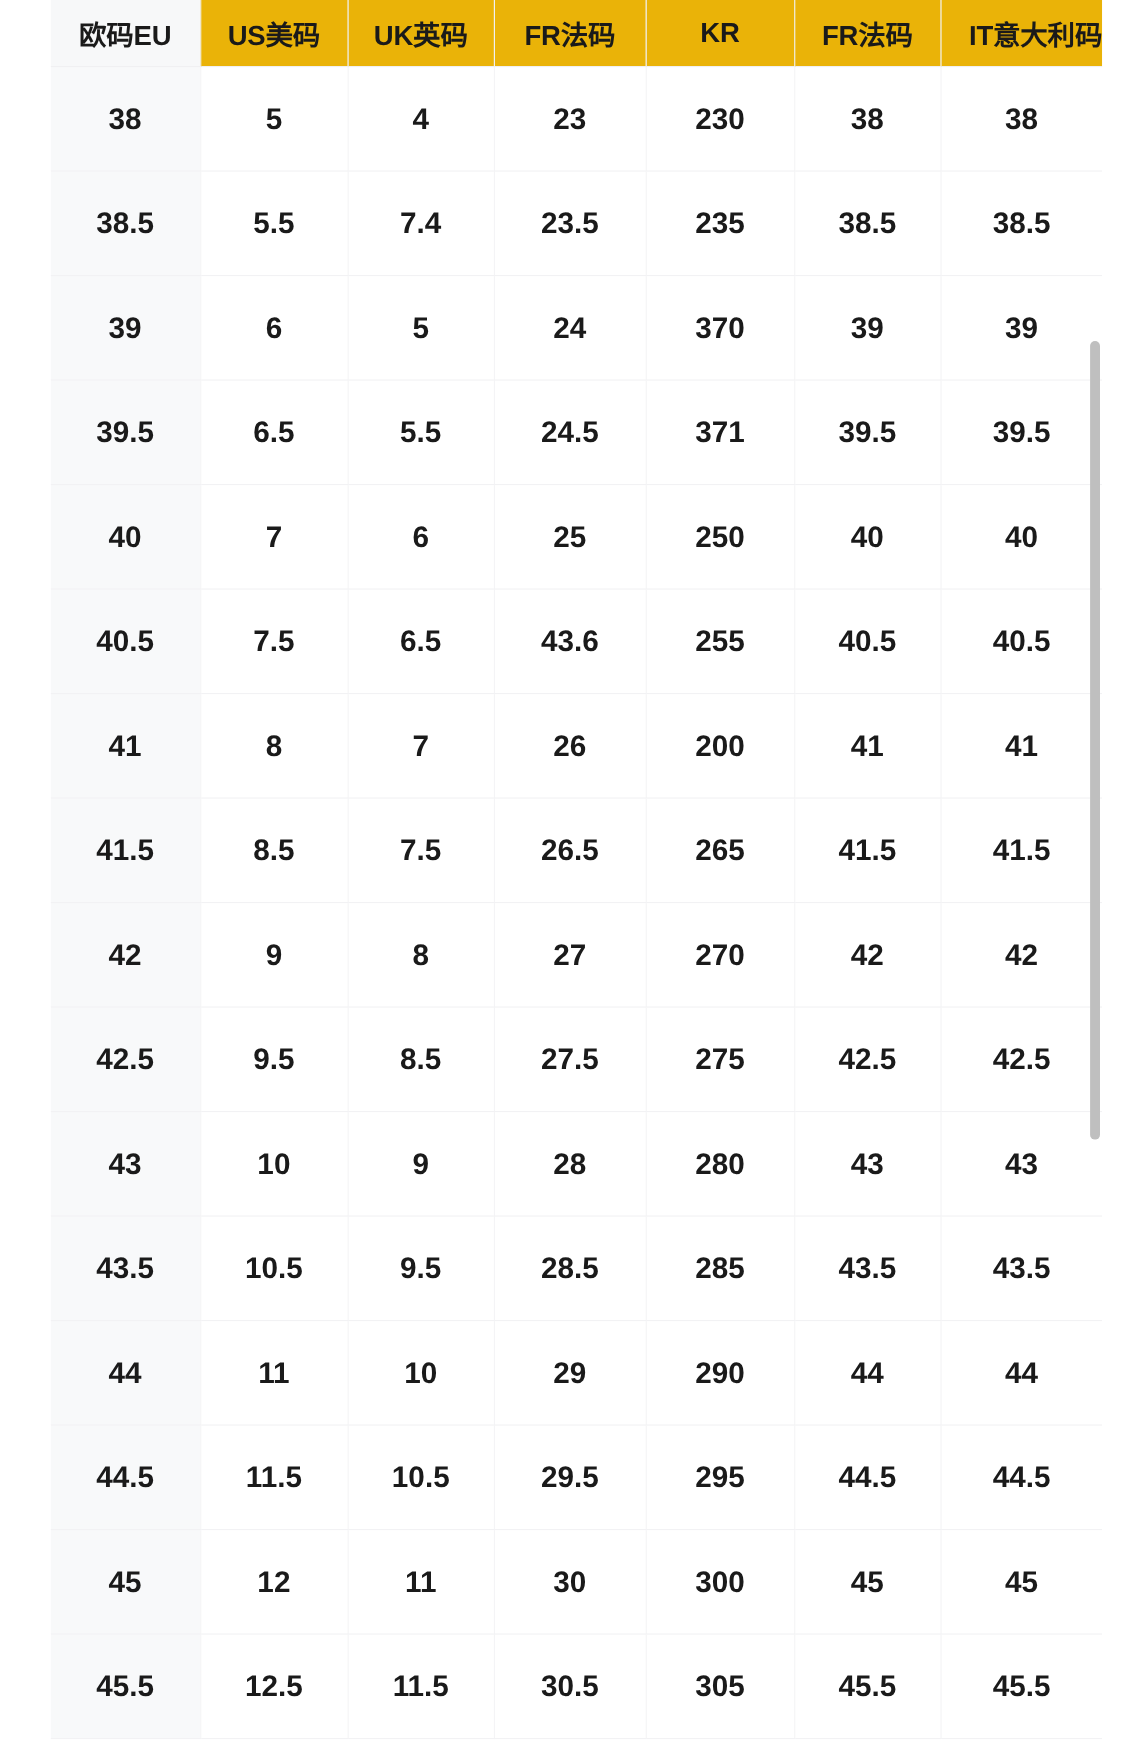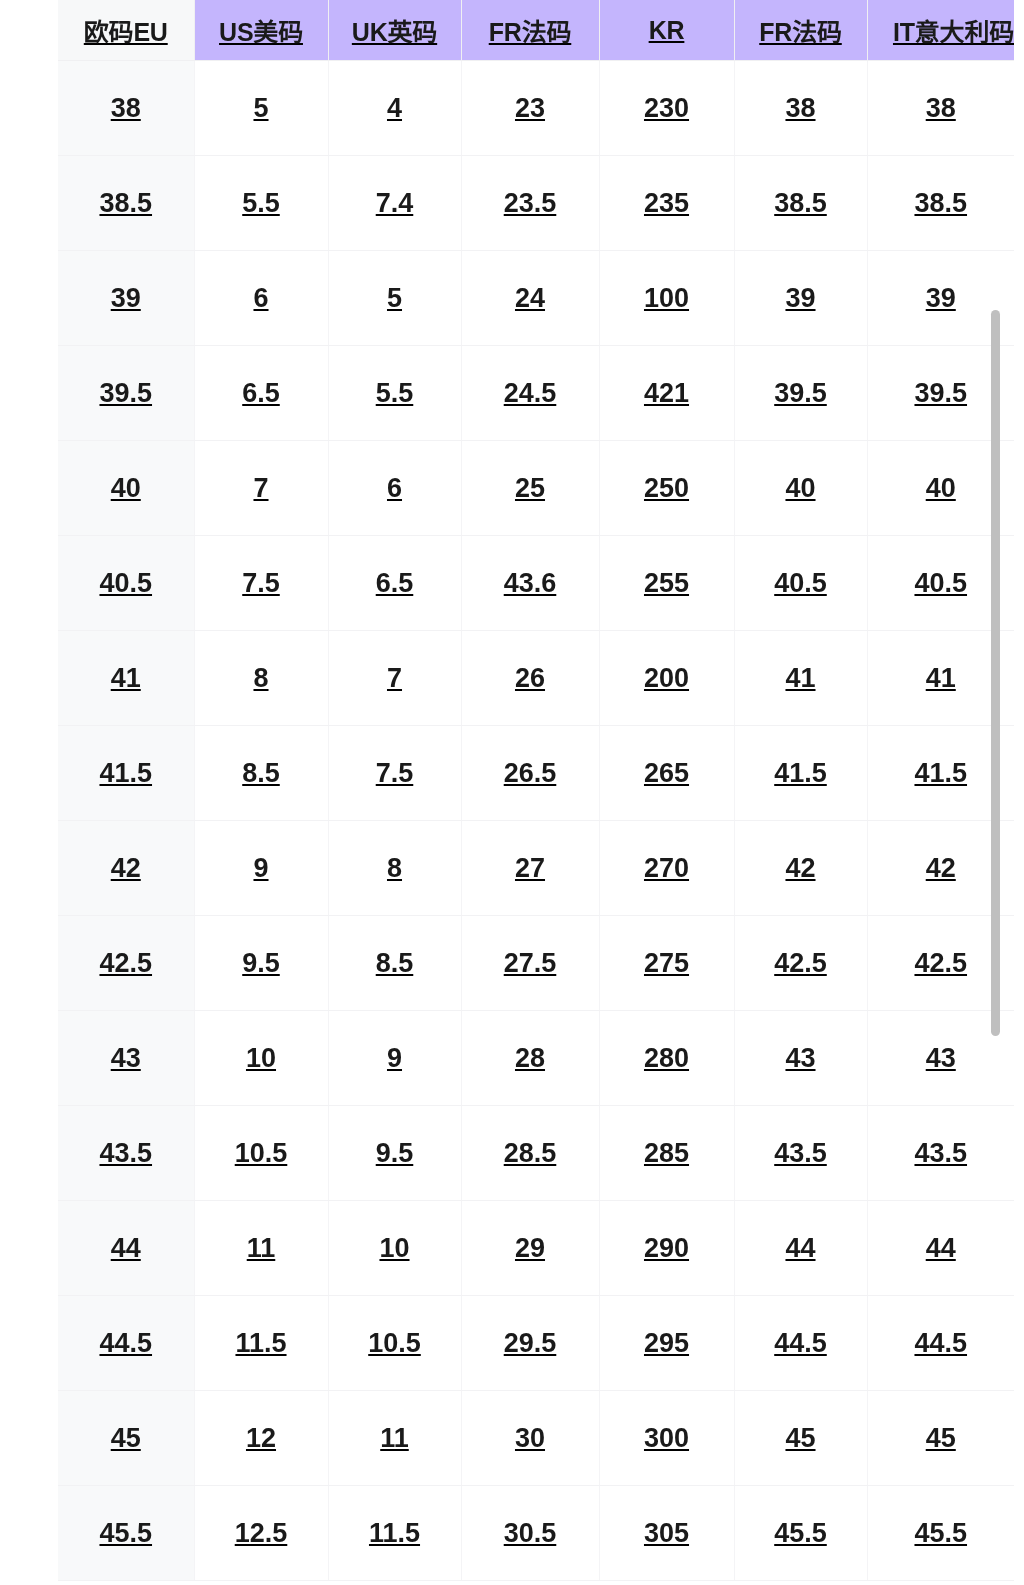--- a/index.html
+++ b/index.html
@@ -21,27 +21,26 @@
     position: relative;
     width: 1024px;
     height: 1585px;
     background: #ffffff;
     overflow: hidden;
   }
 
   
   #table-scroll {
     position: absolute;
-    left: 58px;
+    left: 46px;
     top: 0;
     width: 956px;
     height: 1585px;
     overflow: hidden;
     background: #ffffff;
-    text-decoration: underline;
   }
 
   table.size-table {
     border-collapse: collapse;
     table-layout: fixed;
     width: 956px;
     background: #ffffff;
   }
 
   
@@ -55,21 +54,21 @@
 
   thead th {
     height: 60px;
     padding: 0;
     margin: 0;
     font-size: 25px;
     font-weight: 700;
     color: #1a1a1a;
     text-align: center;
     vertical-align: middle;
-    background: #c4b5fd;
+    background: #eab308;
     border-right: 1px solid #f0f0f2;
     border-bottom: 1px solid #f0f0f2;
     letter-spacing: -0.2px;
     white-space: nowrap;
   }
   thead th:last-child { border-right: none; text-align: right; }
 
   
   thead th.sticky-col { background: #f7f8f9; }
 
@@ -162,30 +161,30 @@
             <td>23.5</td>
             <td>235</td>
             <td>38.5</td>
             <td>38.5</td>
           </tr>
           <tr>
             <td class="sticky-col">39</td>
             <td>6</td>
             <td>5</td>
             <td>24</td>
-            <td>100</td>
+            <td>370</td>
             <td>39</td>
             <td>39</td>
           </tr>
           <tr>
             <td class="sticky-col">39.5</td>
             <td>6.5</td>
             <td>5.5</td>
             <td>24.5</td>
-            <td>421</td>
+            <td>371</td>
             <td>39.5</td>
             <td>39.5</td>
           </tr>
           <tr>
             <td class="sticky-col">40</td>
             <td>7</td>
             <td>6</td>
             <td>25</td>
             <td>250</td>
             <td>40</td>

